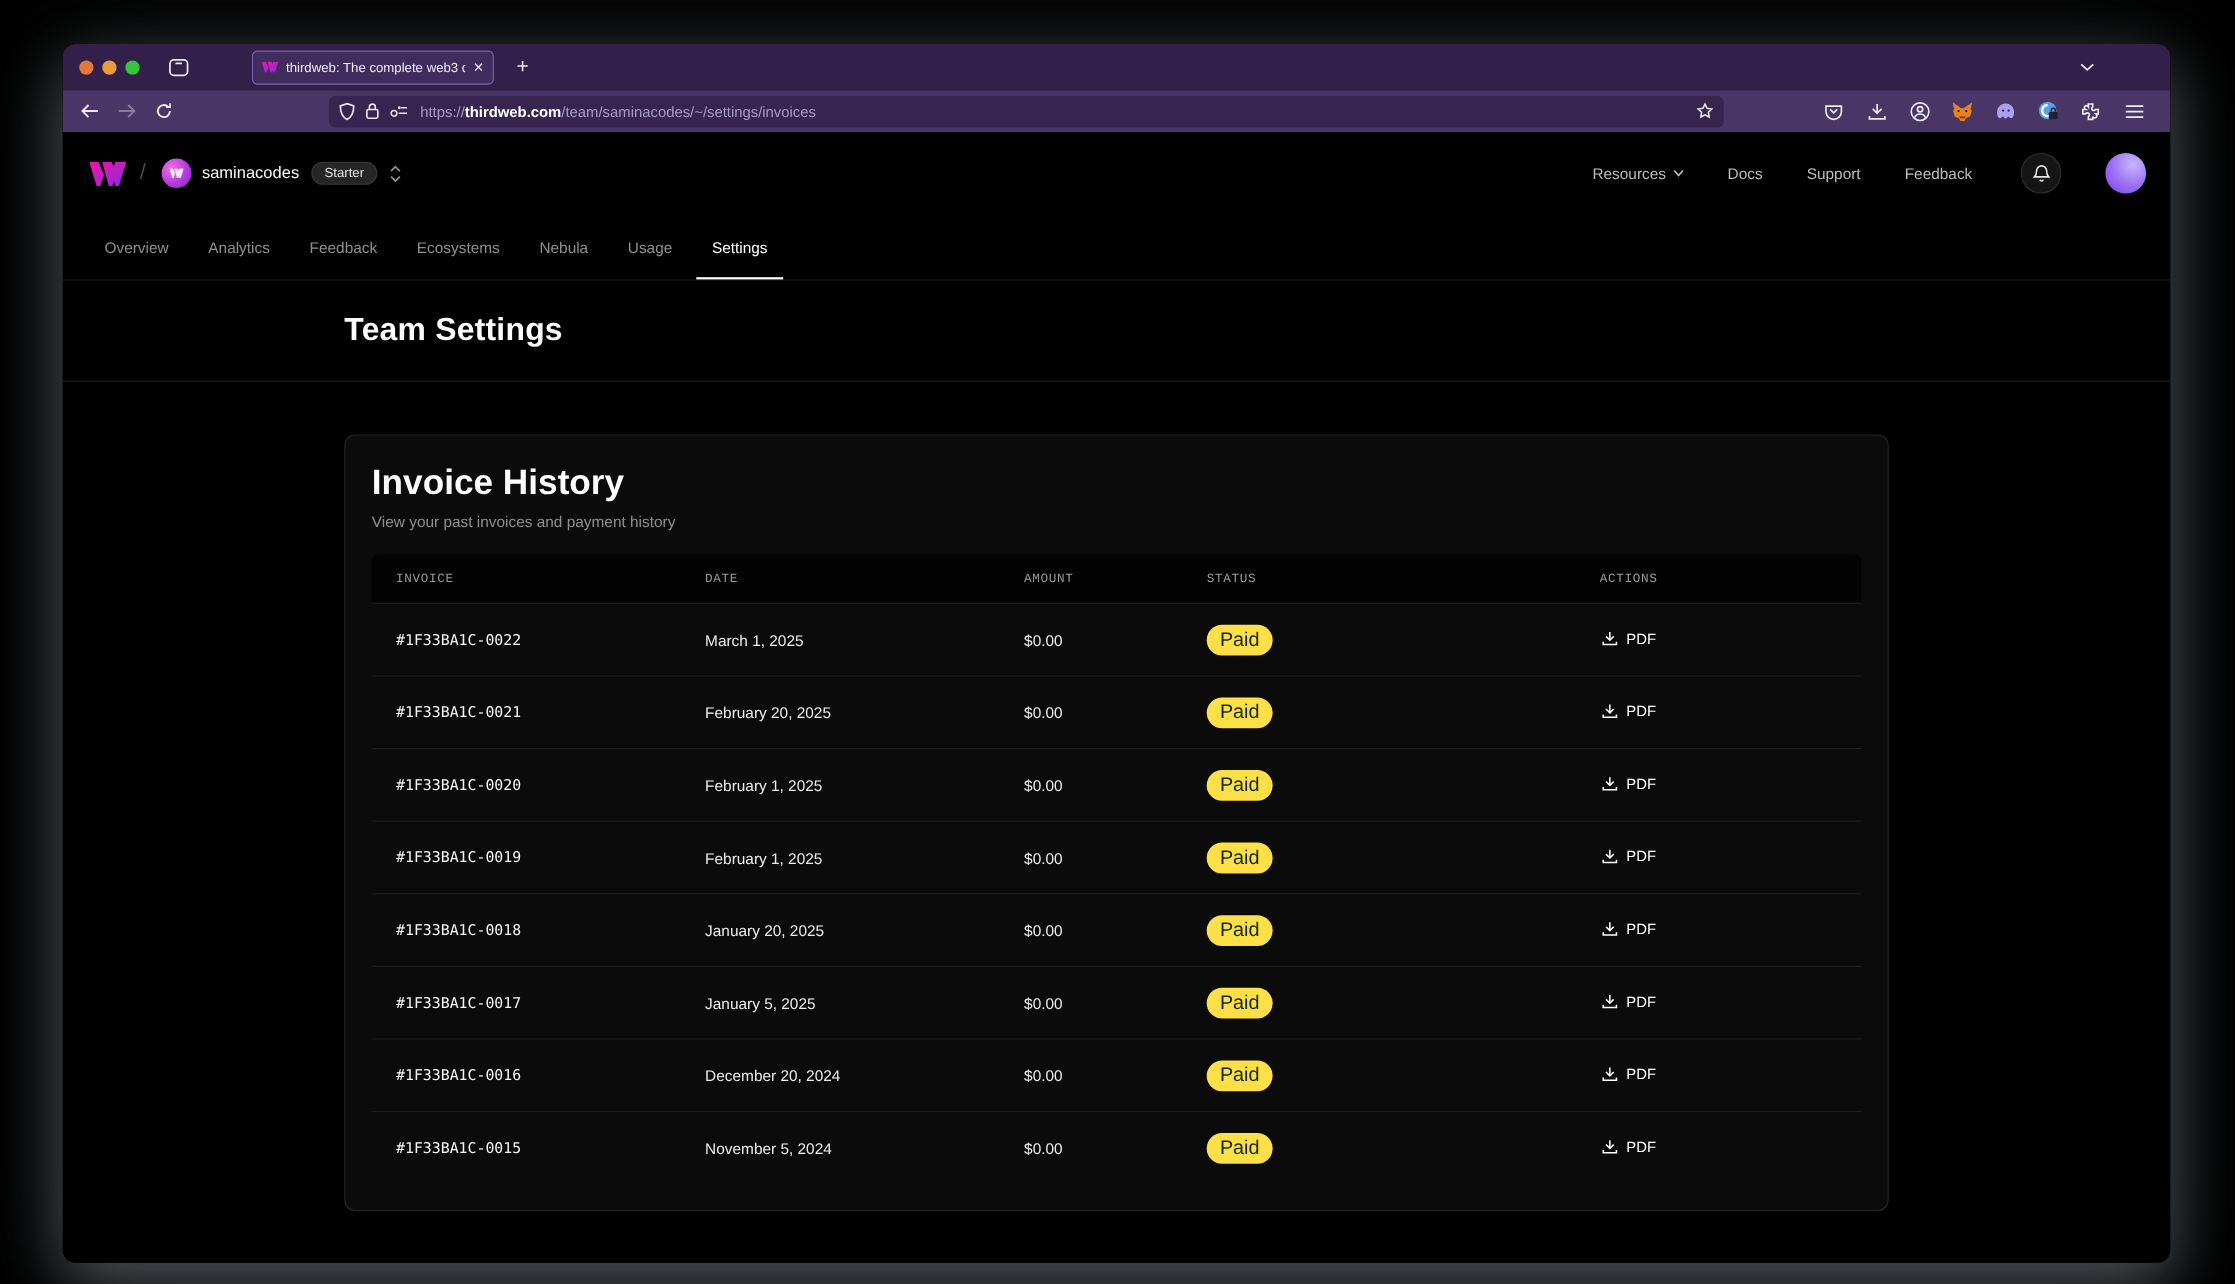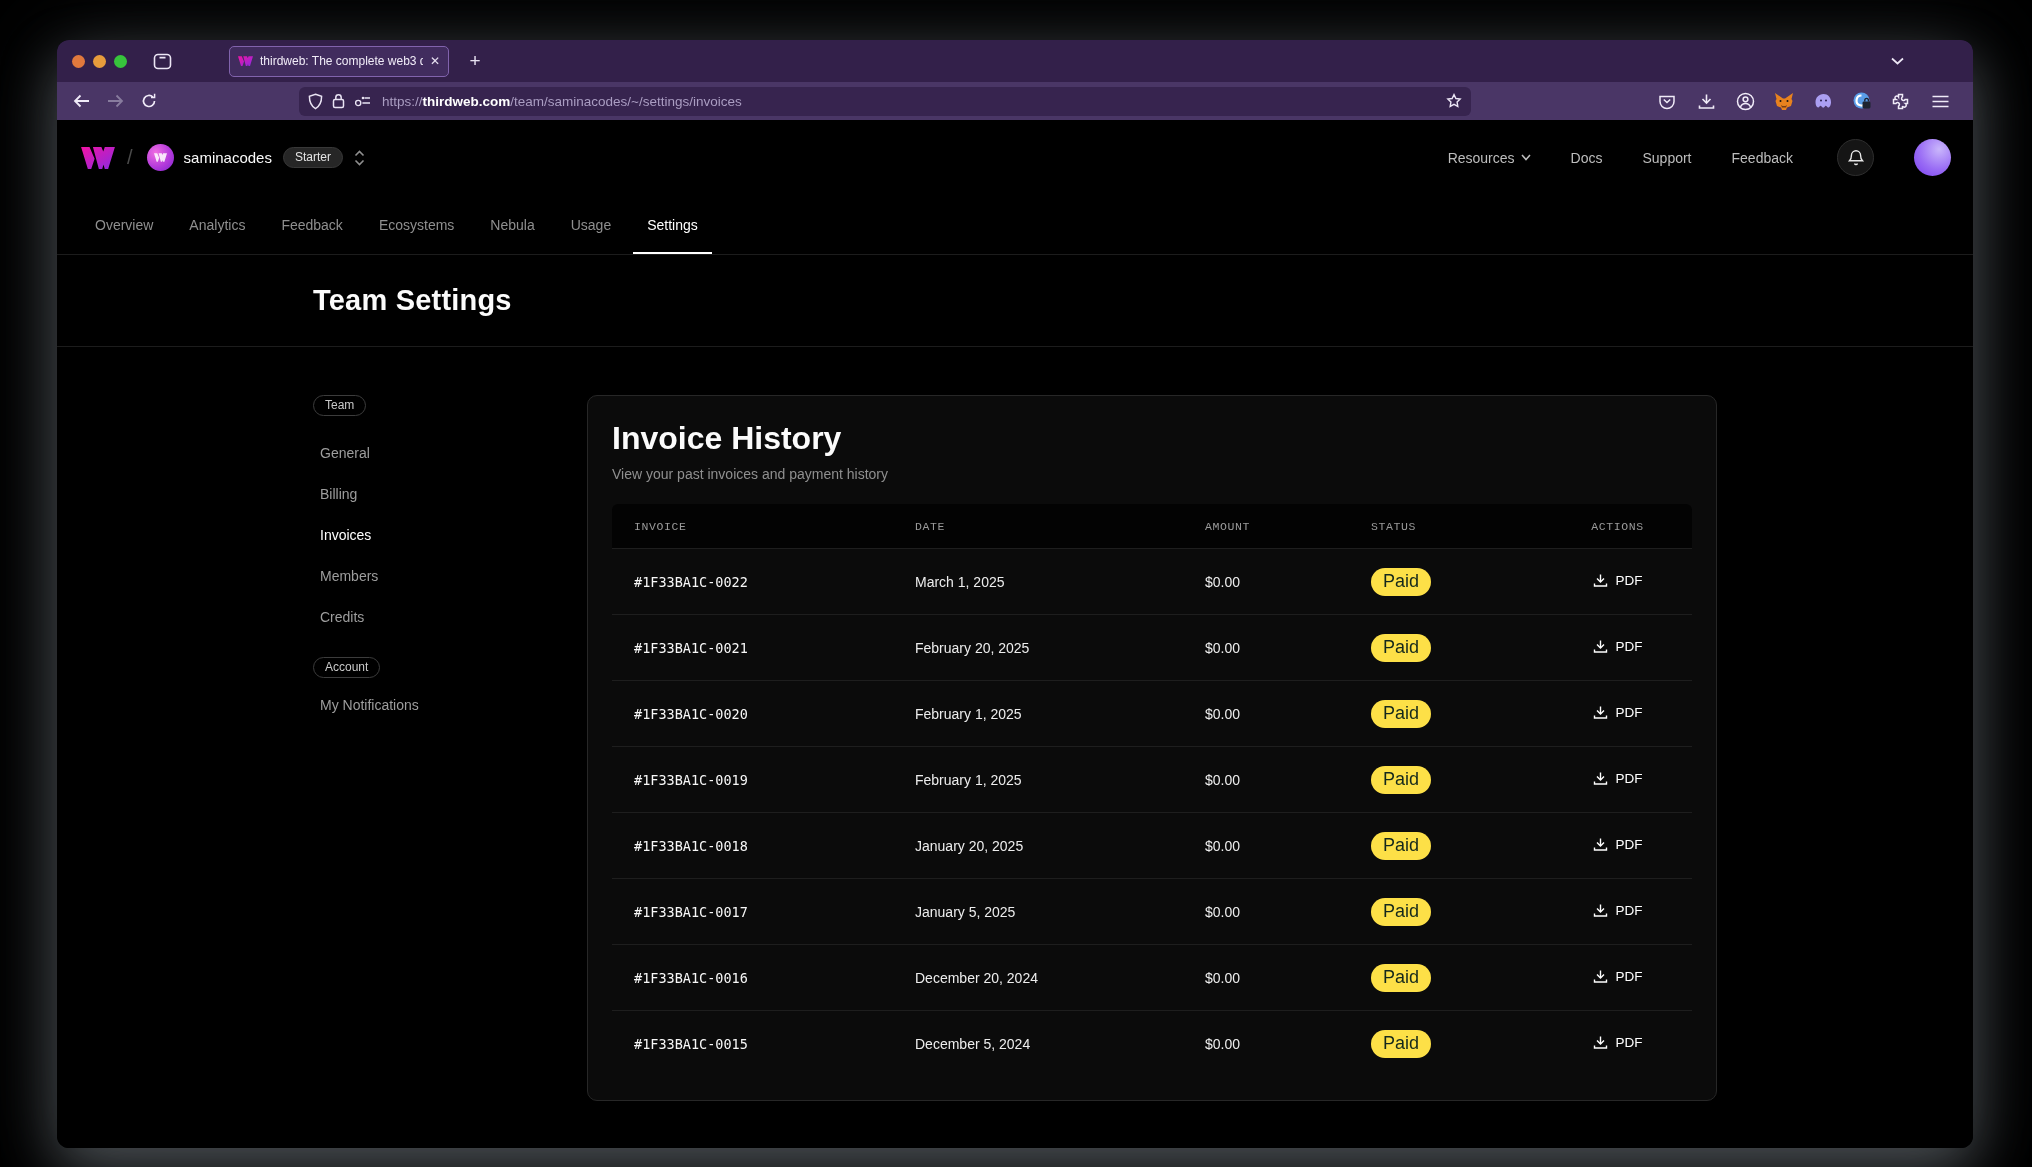--- a/index.html
+++ b/index.html
@@ -23,21 +23,21 @@
         border-radius:5px; display:flex; align-items:center; padding:0 8px; gap:7px; }
   .tab-title{ flex:1; font-size:12px; color:#f1ecf8; white-space:nowrap; overflow:hidden; }
   .tab-close{ color:#e8e2f2; font-size:12px; line-height:1; cursor:default; }
   .newtab{ margin-left:12px; width:28px; height:28px; color:#e8e2f2; font-size:19px; font-weight:300;
            display:flex; align-items:center; justify-content:center; border-radius:5px; }
   .tab-overflow{ margin-left:auto; margin-right:44px; width:28px; height:28px; display:flex; align-items:center; justify-content:center; }
 
   
   .toolbar{ height:38px; background:#4a3666; display:flex; align-items:center; padding:0 10px; flex:0 0 auto; }
   .navbtn{ width:28px; height:28px; display:flex; align-items:center; justify-content:center; border-radius:5px; margin-right:6px; }
-  .urlfield{ margin-left:130px; width:1172px; height:29px; background:#37244f; border-radius:6px;
+  .urlfield{ margin-left:130px; width:1268px; height:29px; background:#37244f; border-radius:6px;
              display:flex; align-items:center; padding:0 9px; }
   .site-icons{ display:flex; align-items:center; gap:9px; }
   .urltext{ margin-left:11px; font-size:13.5px; color:#aa9dc2; white-space:nowrap; overflow:hidden; flex:1; }
   .urltext .domain{ color:#ffffff; font-weight:700; }
   .star{ margin-left:8px; display:flex; align-items:center; }
   .ext-icons{ margin-left:auto; margin-right:10px; display:flex; align-items:center; gap:13px; }
   .ext{ width:26px; height:26px; display:flex; align-items:center; justify-content:center; }
 
   
   .page{ flex:1; background:#000; display:flex; flex-direction:column; color:#fff; min-height:0; }
@@ -308,30 +308,20 @@
 
     <div class="title-section">
       <div class="container">
         <div class="page-title">Team Settings</div>
       </div>
     </div>
 
     <div class="content">
       <div class="container">
 
-        <div class="side">
-          <span class="group-badge">Team</span>
-          <div class="side-item">General</div>
-          <div class="side-item">Billing</div>
-          <div class="side-item active">Invoices</div>
-          <div class="side-item">Members</div>
-          <div class="side-item">Credits</div>
-          <span class="group-badge second">Account</span>
-          <div class="side-item">My Notifications</div>
-        </div>
 
         <div class="card">
           <div class="card-title">Invoice History</div>
           <div class="card-sub">View your past invoices and payment history</div>
 
           <div class="tbl">
             <div class="trow thead">
               <span class="th">INVOICE</span>
               <span class="th">DATE</span>
               <span class="th">AMOUNT</span>
@@ -439,21 +429,21 @@
                       <line x1="7.5" y1="1.5" x2="7.5" y2="8.5"></line>
                       <polyline points="4,5.5 7.5,9 11,5.5"></polyline>
                       <path d="M1.5 10.5v2.5h12v-2.5"></path>
                     </svg>
                     <span>PDF</span>
                   </span></span>
             </div>
 
             <div class="trow tr">
               <span class="td inv">#1F33BA1C-0015</span>
-              <span class="td">December 5, 2024</span>
+              <span class="td">November 5, 2024</span>
               <span class="td">$0.00</span>
               <span class="td"><span class="badge-paid">Paid</span></span>
               <span class="td actions"><span class="pdf-btn">
                     <svg width="15" height="15" viewBox="0 0 15 15" fill="none" stroke="#fff" stroke-width="1.4">
                       <line x1="7.5" y1="1.5" x2="7.5" y2="8.5"></line>
                       <polyline points="4,5.5 7.5,9 11,5.5"></polyline>
                       <path d="M1.5 10.5v2.5h12v-2.5"></path>
                     </svg>
                     <span>PDF</span>
                   </span></span>

